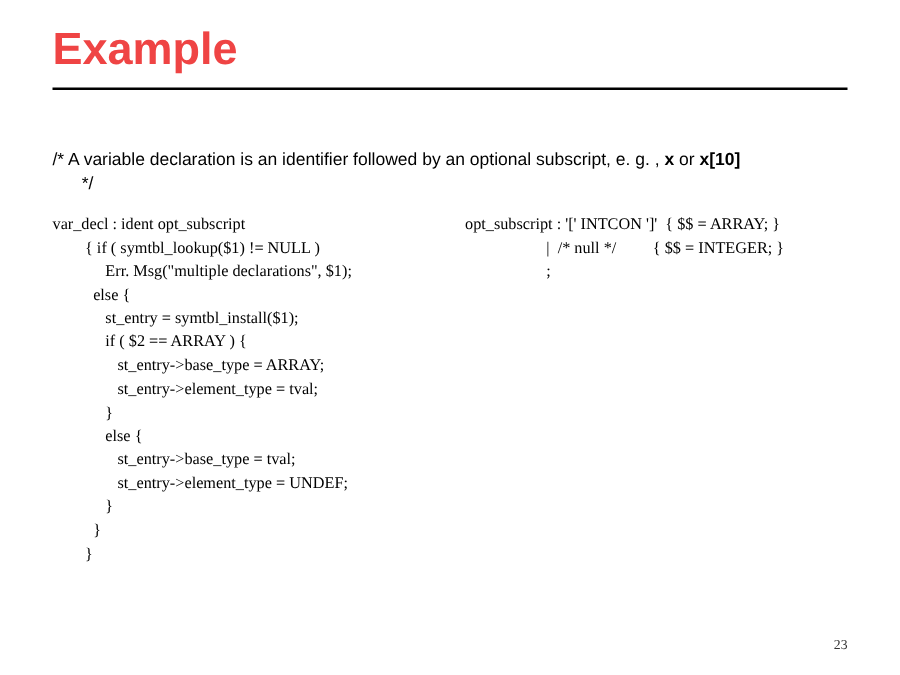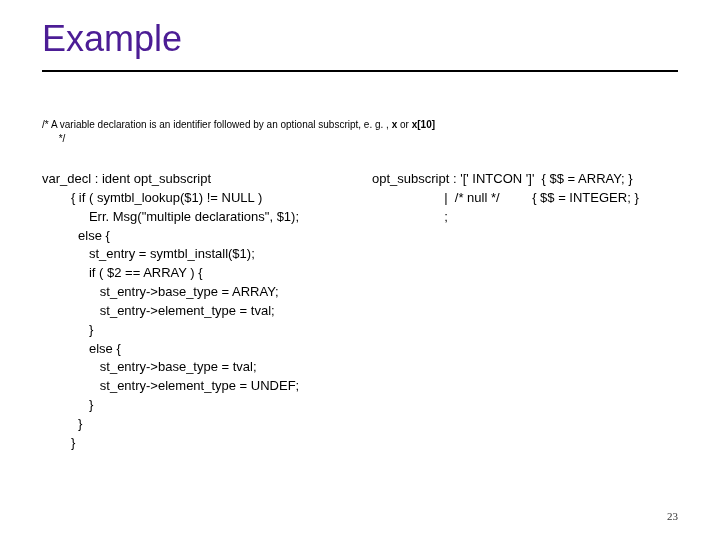--- a/index.html
+++ b/index.html
@@ -16,54 +16,54 @@
     position: relative;
     width: 720px;
     height: 540px;
     box-sizing: border-box;
   }
   .title {
     position: absolute;
     left: 42px;
     top: 18px;
     font-size: 36px;
-    font-weight: normal;
-    color: #4c1d95;
+    font-weight: bold;
+    color: #ef4444;
   }
   .rule {
     position: absolute;
     left: 42px;
     top: 70px;
     width: 636px;
     height: 2px;
     background: #000;
   }
   .comment {
     position: absolute;
     left: 42px;
     top: 118px;
     width: 640px;
-    font-size: 10px;
+    font-size: 14px;
     line-height: 1.35;
   }
   .comment .bold { font-weight: bold; }
   .cols {
     position: absolute;
     left: 42px;
     top: 170px;
     width: 640px;
     display: flex;
     flex-direction: row;
     gap: 20px;
   }
   .col {
     font-size: 13px;
     line-height: 1.45;
     white-space: pre;
-    font-family: Liberation Sans, sans-serif;
+    font-family: Liberation Serif, serif;
   }
   .col.left  { width: 310px; }
   .col.right { width: 310px; }
   .footer-left {
     position: absolute;
     left: 0;
     width: 720px;
     bottom: 18px;
     text-align: center;
     font-size: 11px;

